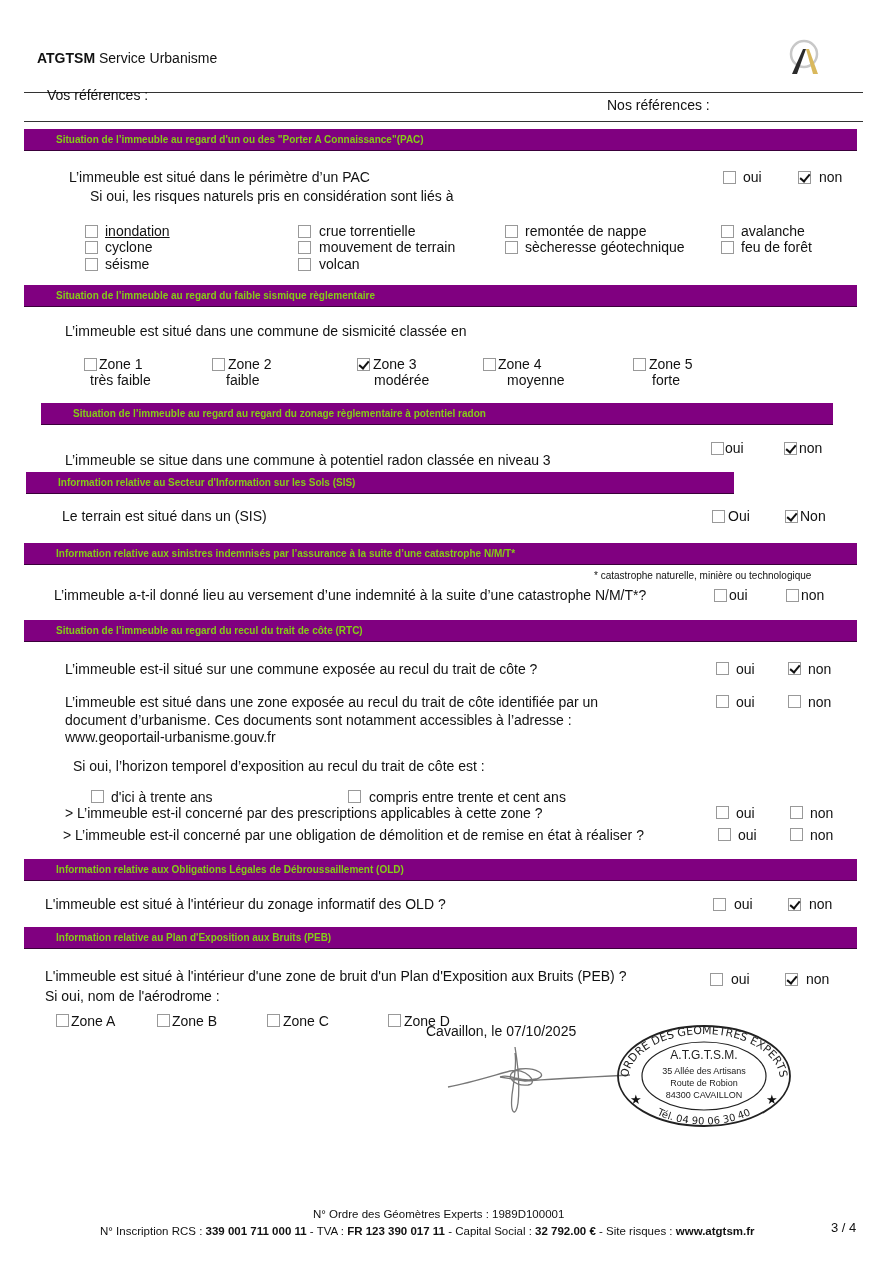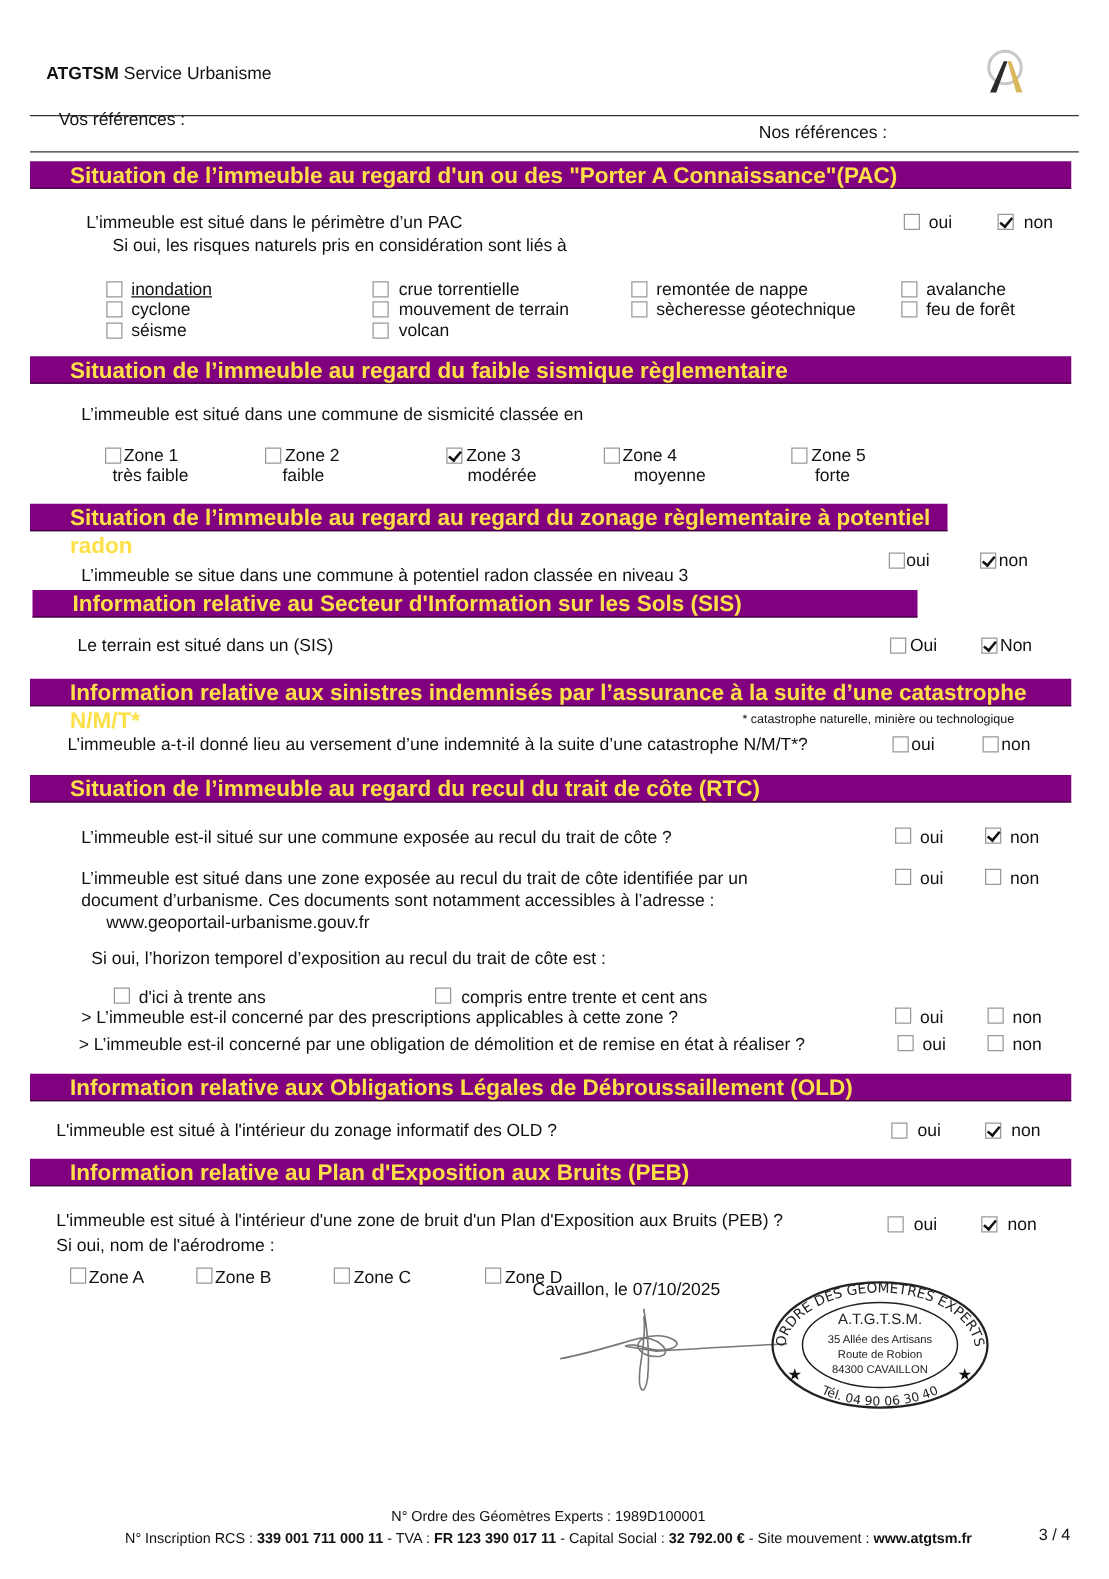--- a/index.html
+++ b/index.html
@@ -4,22 +4,22 @@
   <style>
     html, body { margin:0; padding:0; background:#ffffff; }
     body { width:887px; height:1263px; position:relative; overflow:hidden;
            font-family:"Liberation Sans", sans-serif; color:#111; font-size:14px; }
     .abs { position:absolute; }
     .brand { left:37px; top:50px; font-size:14px; }
     .brand b { font-weight:bold; }
     .logo { left:786px; top:37px; width:36px; height:40px; }
     .hr { position:absolute; left:24px; width:839px; height:1px; background:#333; }
     .ref { font-size:14px; }
-    .band { position:absolute; height:22px; background:#800080; color:#fde047;
-            font-weight:bold; font-size:18px; line-height:22px; padding-left:32px;
+    .band { position:absolute; height:22px; background:#800080; color:#84cc16;
+            font-weight:bold; font-size:10px; line-height:22px; padding-left:32px;
             box-sizing:border-box; border-bottom:1px solid #3a003a; }
     .txt { position:absolute; font-size:14px; white-space:nowrap; }
     .small { font-size:10px; }
     .cb { position:absolute; width:13px; height:13px; border:1px solid #999;
           box-sizing:border-box; background:#fff; }
     .cb.on::after { content:""; position:absolute; left:3px; top:0px; width:4px; height:8px;
           border:solid #111; border-width:0 2px 2px 0; transform:rotate(40deg); }
     .lbl { position:absolute; font-size:14px; white-space:nowrap; }
     .footer { position:absolute; font-size:11.5px; white-space:nowrap; }
     .footer b { font-weight:bold; }
@@ -84,21 +84,21 @@
 <div class="cb on" style="left:357px; top:358px;"></div>
 <div class="lbl" style="left:373px; top:356px;">Zone 3</div>
 <div class="lbl" style="left:374px; top:372px;">modérée</div>
 <div class="cb" style="left:483px; top:358px;"></div>
 <div class="lbl" style="left:498px; top:356px;">Zone 4</div>
 <div class="lbl" style="left:507px; top:372px;">moyenne</div>
 <div class="cb" style="left:633px; top:358px;"></div>
 <div class="lbl" style="left:649px; top:356px;">Zone 5</div>
 <div class="lbl" style="left:652px; top:372px;">forte</div>
 
-<div class="band" style="left:24px; top:403px; width:734px;">Situation de l’immeuble au regard au regard du zonage règlementaire à potentiel radon</div>
+<div class="band" style="left:41px; top:403px; width:792px;">Situation de l’immeuble au regard au regard du zonage règlementaire à potentiel radon</div>
 <div class="txt" style="left:65px; top:440px;margin-top:12px;">L’immeuble se situe dans une commune à potentiel radon classée en niveau 3</div>
 <div class="cb" style="left:711px; top:442px;"></div>
 <div class="lbl" style="left:725px; top:440px;">oui</div>
 <div class="cb on" style="left:784px; top:442px;"></div>
 <div class="lbl" style="left:799px; top:440px;">non</div>
 
 <div class="band" style="left:26px; top:472px; width:708px;">Information relative au Secteur d'Information sur les Sols (SIS)</div>
 <div class="txt" style="left:62px; top:508px;">Le terrain est situé dans un (SIS)</div>
 <div class="cb" style="left:712px; top:510px;"></div>
 <div class="lbl" style="left:728px; top:508px;">Oui</div>
@@ -115,21 +115,21 @@
 
 <div class="band" style="left:24px; top:620px; width:833px;">Situation de l’immeuble au regard du recul du trait de côte (RTC)</div>
 <div class="txt" style="left:65px; top:661px;">L’immeuble est-il situé sur une commune exposée au recul du trait de côte ?</div>
 <div class="cb" style="left:716px; top:662px;"></div>
 <div class="lbl" style="left:736px; top:661px;">oui</div>
 <div class="cb on" style="left:788px; top:662px;"></div>
 <div class="lbl" style="left:808px; top:661px;">non</div>
 
 <div class="txt" style="left:65px; top:694px;">L’immeuble est situé dans une zone exposée au recul du trait de côte identifiée par un</div>
 <div class="txt" style="left:65px; top:712px;">document d’urbanisme. Ces documents sont notamment accessibles à l’adresse :</div>
-<div class="txt" style="left:65px; top:729px;margin-left:20px;">www.geoportail-urbanisme.gouv.fr</div>
+<div class="txt" style="left:65px; top:729px;">www.geoportail-urbanisme.gouv.fr</div>
 <div class="cb" style="left:716px; top:695px;"></div>
 <div class="lbl" style="left:736px; top:694px;">oui</div>
 <div class="cb" style="left:788px; top:695px;"></div>
 <div class="lbl" style="left:808px; top:694px;">non</div>
 
 <div class="txt" style="left:73px; top:758px;">Si oui, l’horizon temporel d’exposition au recul du trait de côte est :</div>
 <div class="cb" style="left:91px; top:790px;"></div>
 <div class="lbl" style="left:111px; top:789px;">d'ici à trente ans</div>
 <div class="cb" style="left:348px; top:790px;"></div>
 <div class="lbl" style="left:369px; top:789px;">compris entre trente et cent ans</div>
@@ -189,14 +189,14 @@
     <text x="90" y="41" font-family="Liberation Sans, sans-serif" font-size="12" text-anchor="middle" fill="#222">A.T.G.T.S.M.</text>
     <text x="90" y="56" font-family="Liberation Sans, sans-serif" font-size="9" text-anchor="middle" fill="#222">35 Allée des Artisans</text>
     <text x="90" y="68" font-family="Liberation Sans, sans-serif" font-size="9" text-anchor="middle" fill="#222">Route de Robion</text>
     <text x="90" y="80" font-family="Liberation Sans, sans-serif" font-size="9" text-anchor="middle" fill="#222">84300 CAVAILLON</text>
     <text x="16" y="86" font-size="13" fill="#111">★</text>
     <text x="152" y="86" font-size="13" fill="#111">★</text>
   </svg>
 </div>
 
 <div class="footer" style="left:313px; top:1208px;">N° Ordre des Géomètres Experts : 1989D100001</div>
-<div class="footer" style="left:100px; top:1225px;"><span>N° Inscription RCS : </span><b>339 001 711 000 11</b><span> - TVA : </span><b>FR 123 390 017 11</b><span> - Capital Social : </span><b>32 792.00 €</b><span> - Site mouvement : </span><b>www.atgtsm.fr</b></div>
+<div class="footer" style="left:100px; top:1225px;"><span>N° Inscription RCS : </span><b>339 001 711 000 11</b><span> - TVA : </span><b>FR 123 390 017 11</b><span> - Capital Social : </span><b>32 792.00 €</b><span> - Site risques : </span><b>www.atgtsm.fr</b></div>
 <div class="footer" style="left:831px; top:1220px; font-size:13px;">3 / 4</div>
 
 </body></html>

